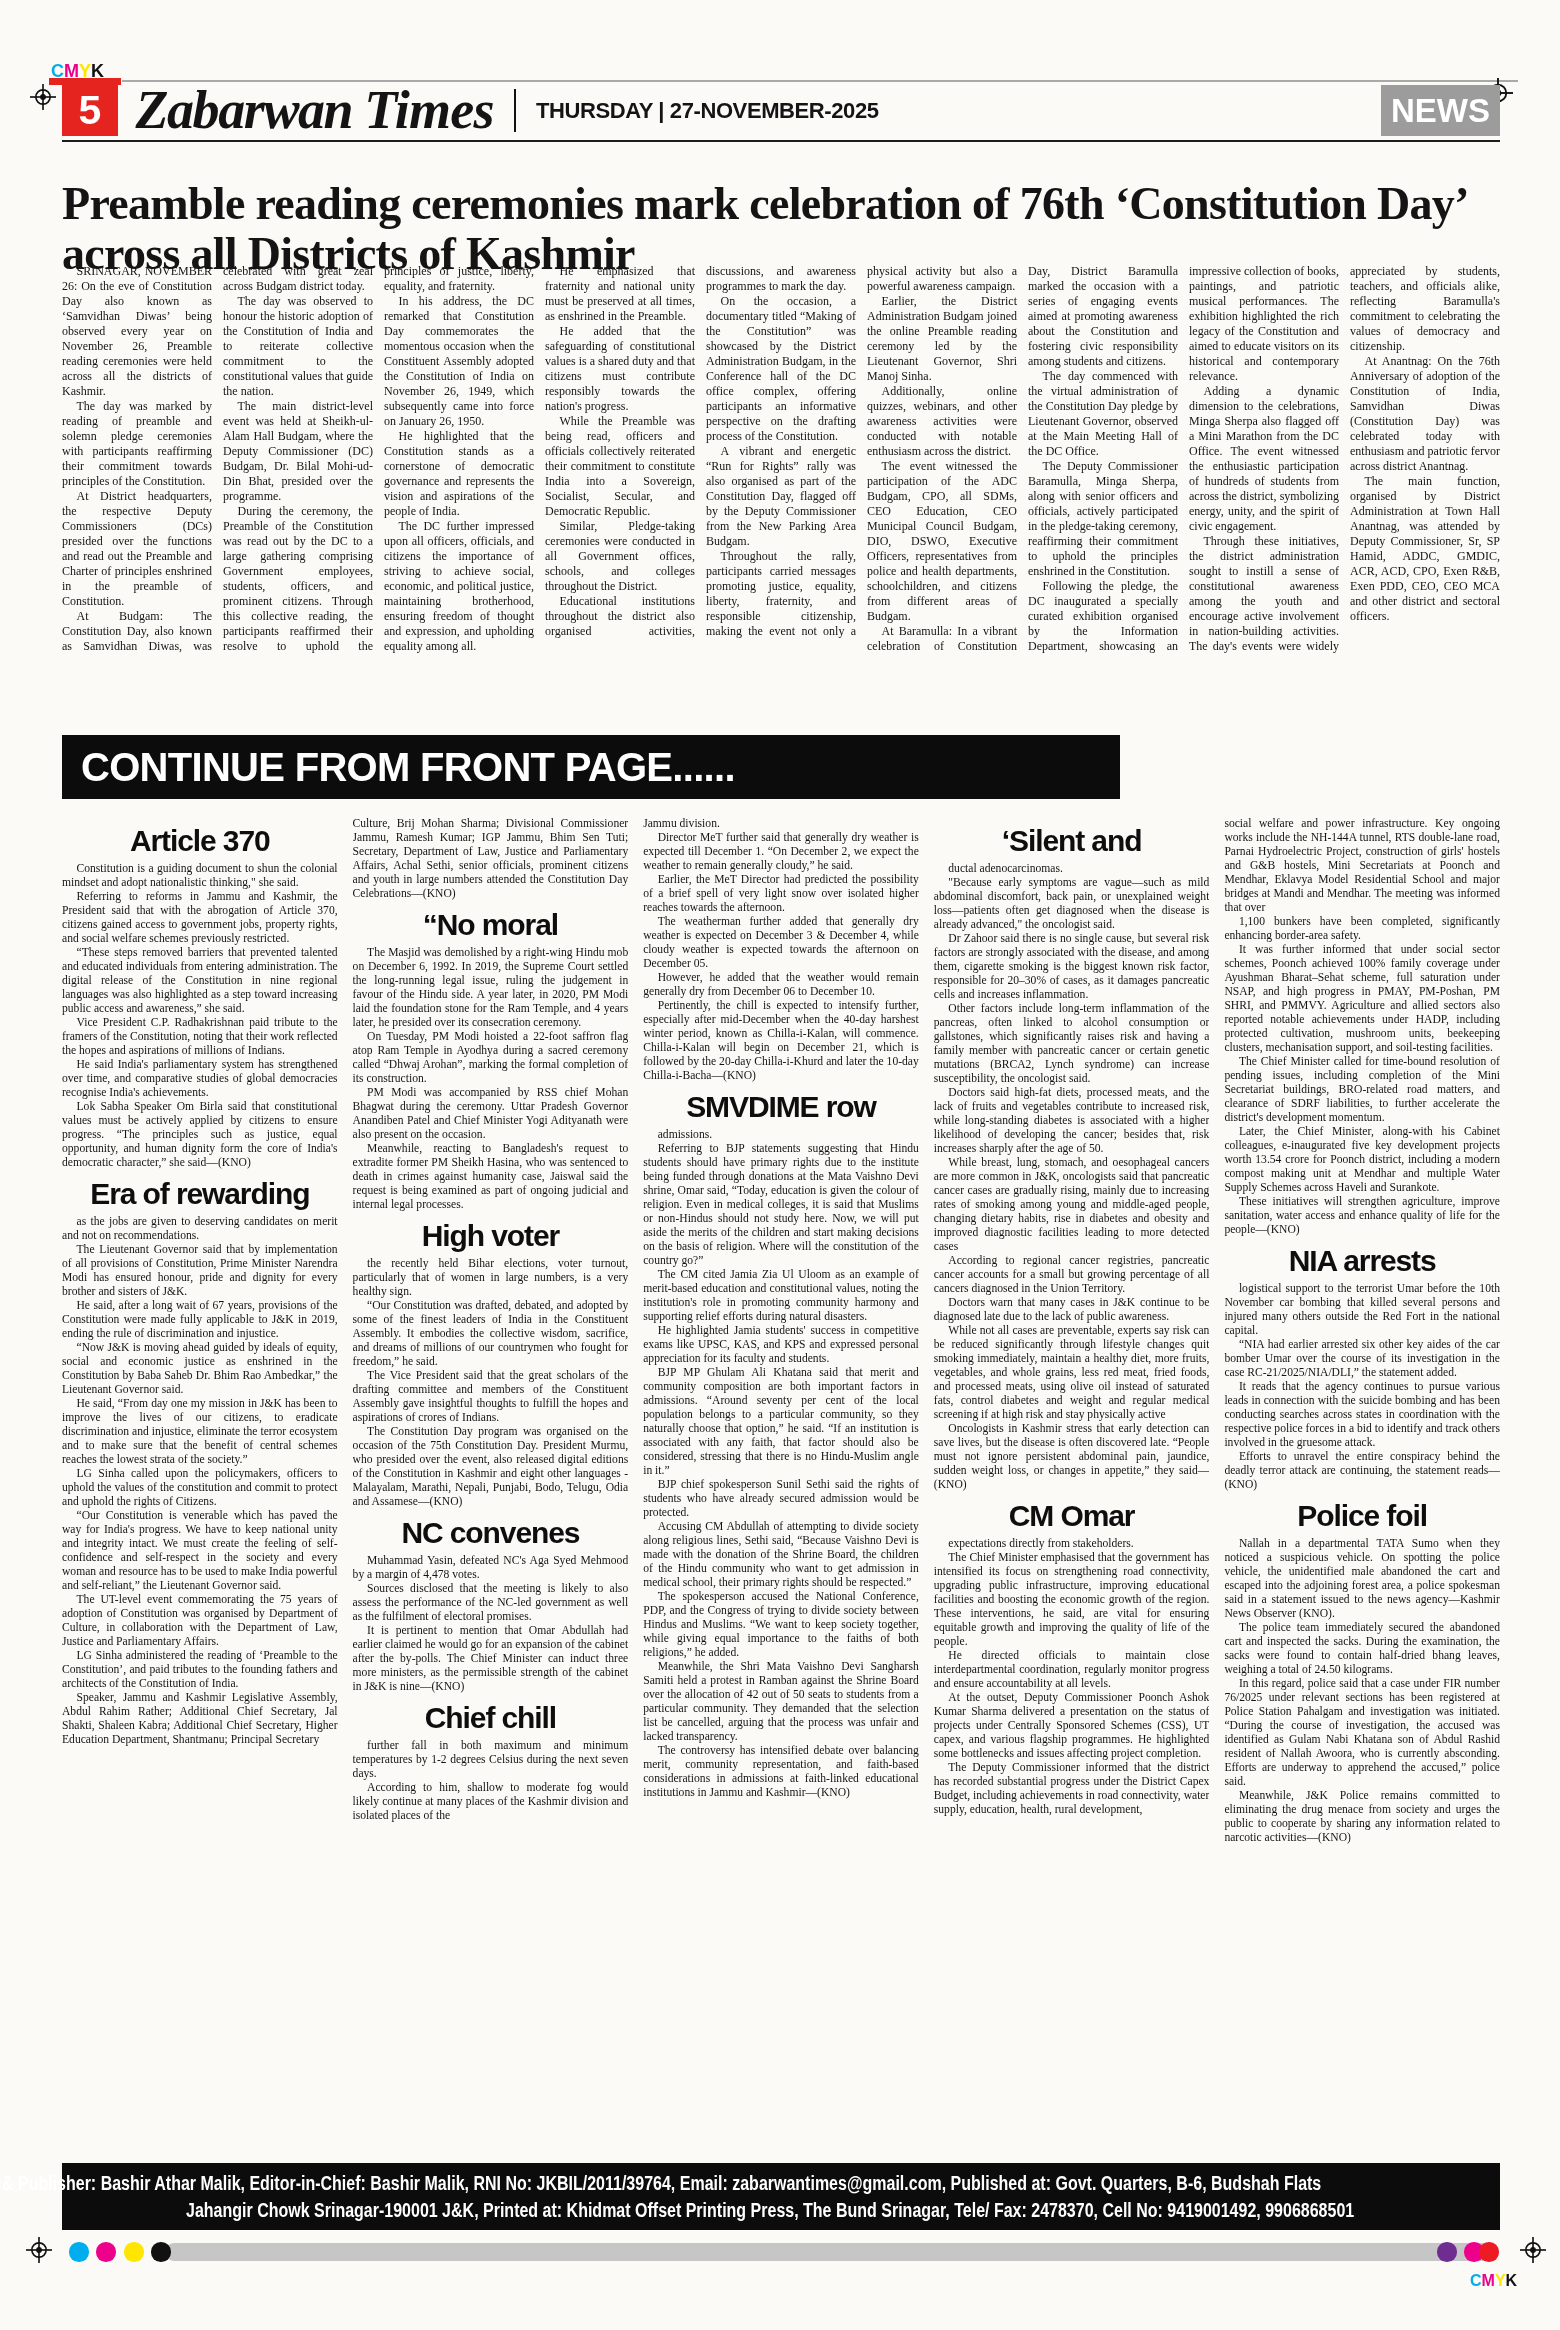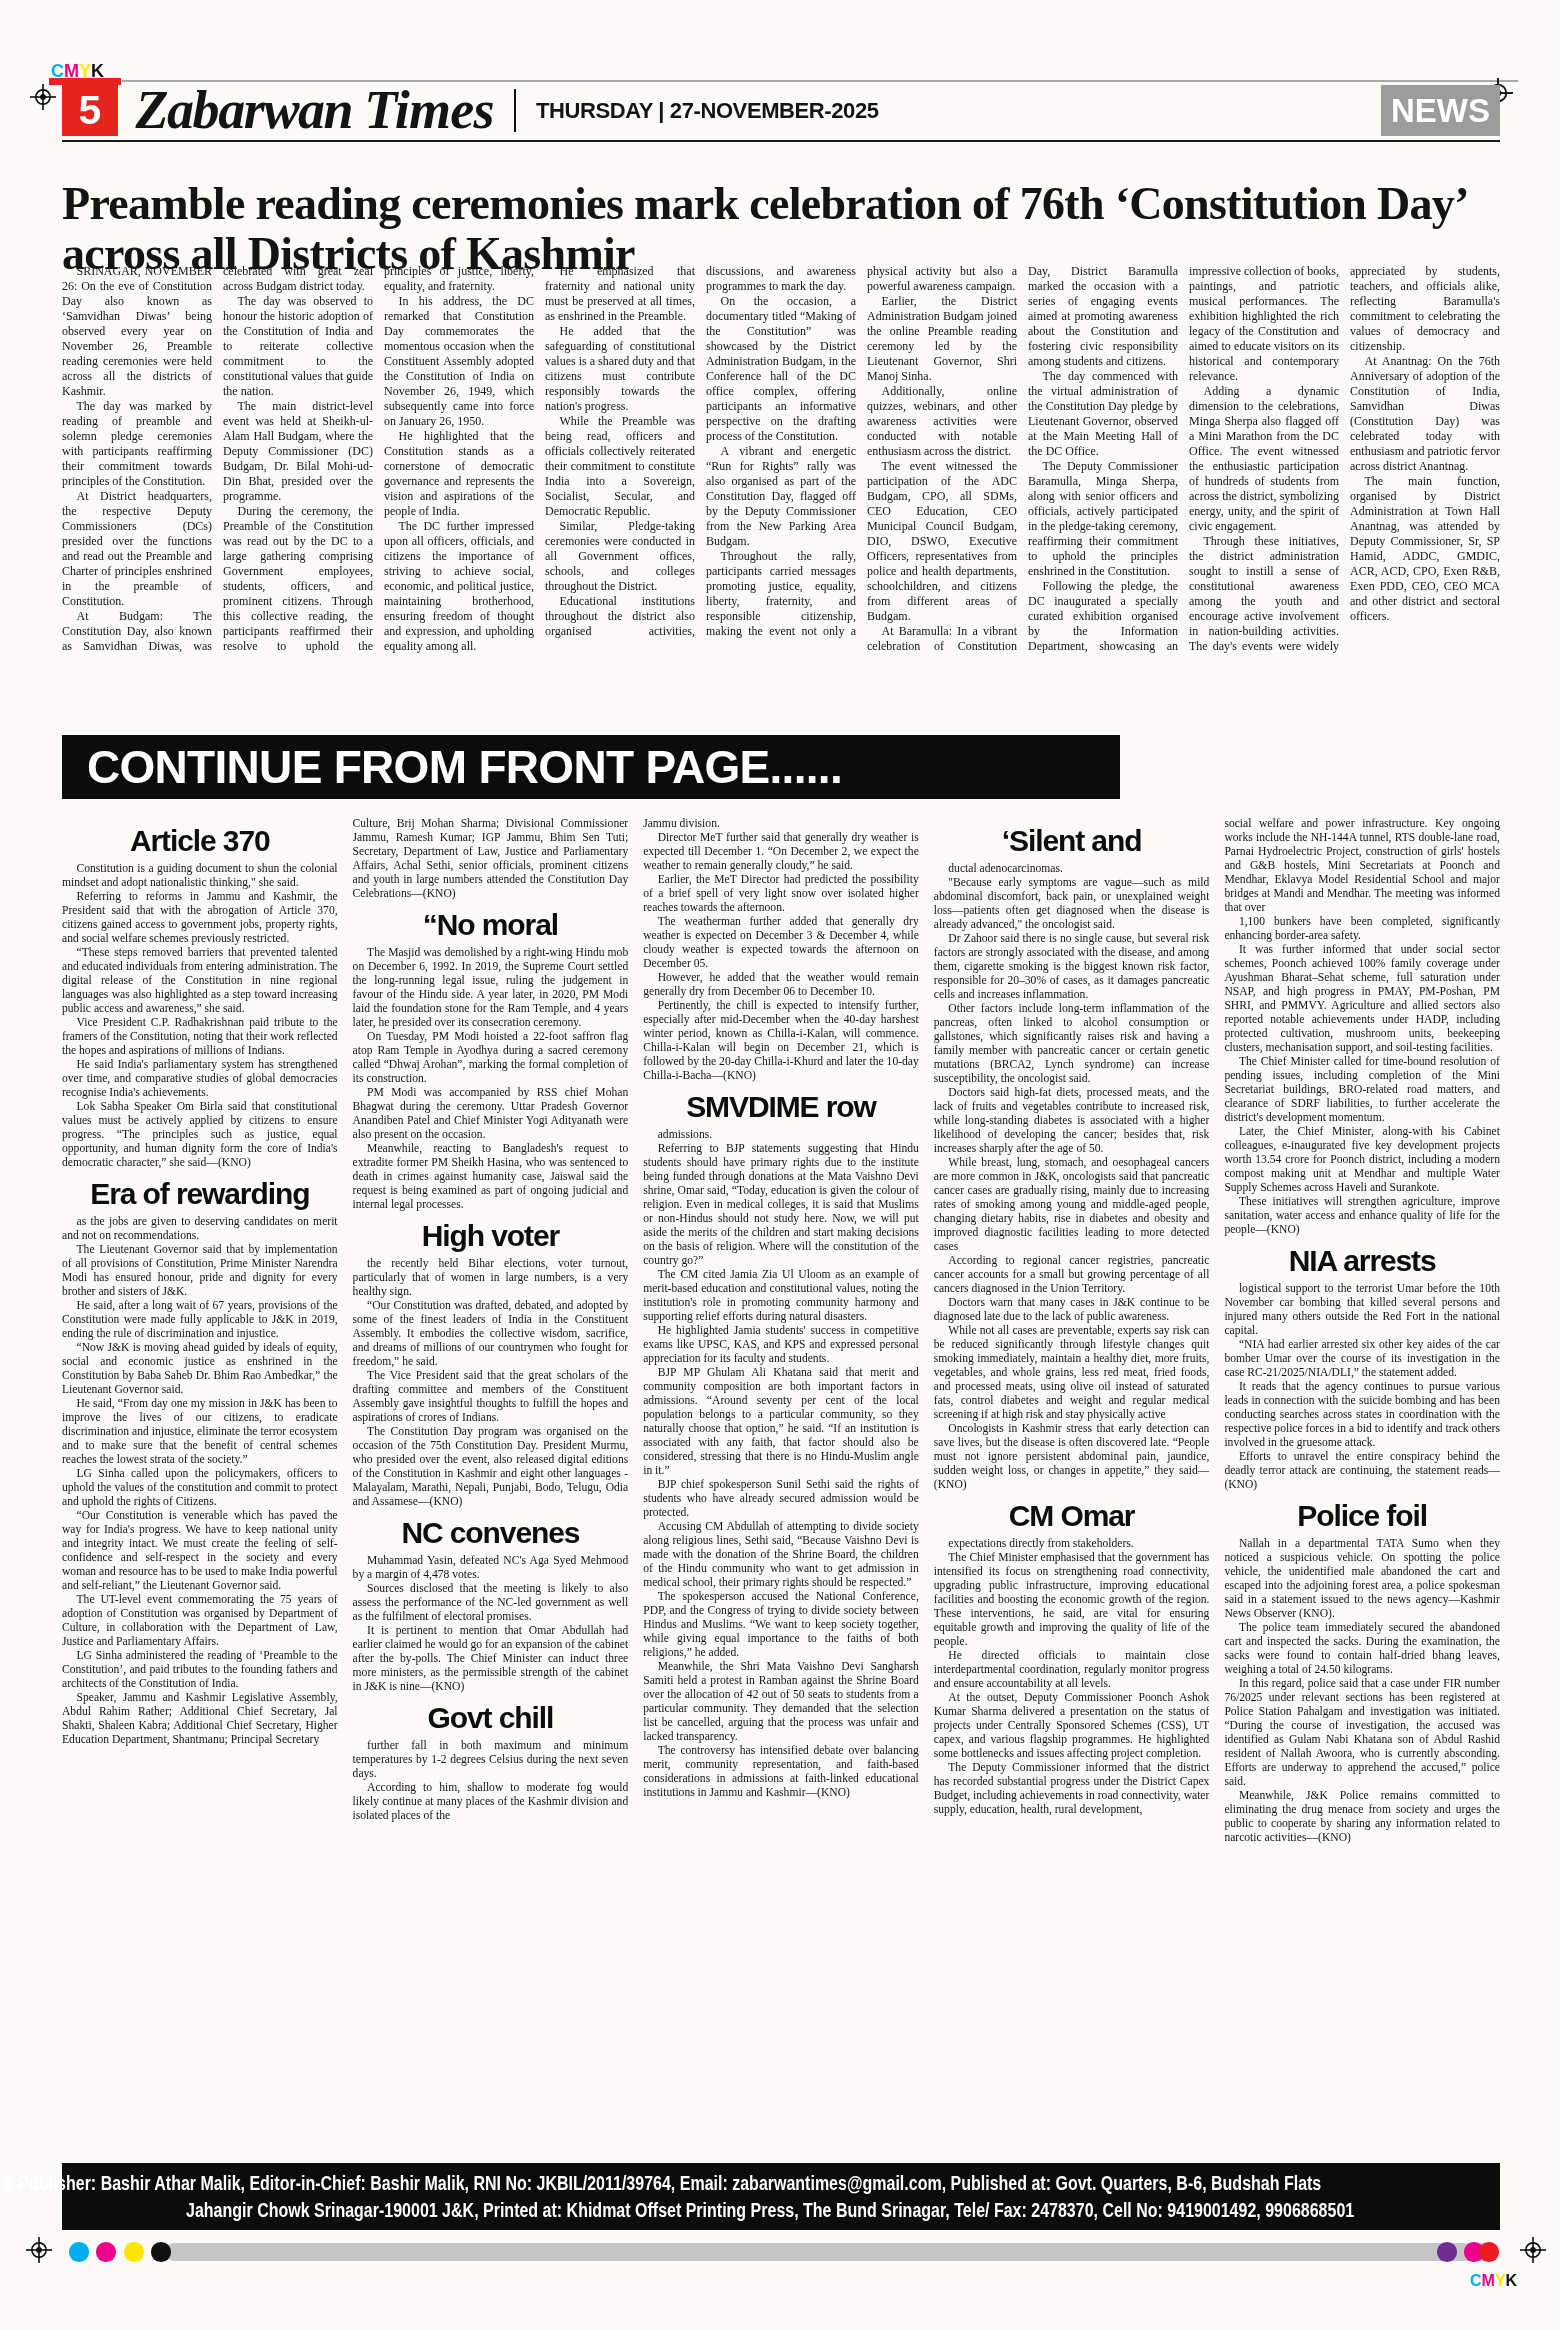--- a/index.html
+++ b/index.html
@@ -35,22 +35,22 @@
 
   
   .story { position:absolute; left:62px; top:264px; width:1438px; height:468px;
            column-count:9; column-gap:11px; font-size:12px; line-height:15px;
            text-align:justify; overflow:hidden; }
   .para { margin:0; text-indent:14.5px; }
   .para.ni { text-indent:0; }
 
   
   .banner { position:absolute; left:62px; top:735px; width:1058px; height:64px; background:#0c0c0c;
-            color:#fff; display:flex; align-items:center; padding-left:25px; box-sizing:border-box;
-            font-family:"Liberation Sans", sans-serif; font-weight:bold; font-size:46px; letter-spacing:-0.7px; }
+            color:#fff; display:flex; align-items:center; padding-left:19px; box-sizing:border-box;
+            font-family:"Liberation Sans", sans-serif; font-weight:bold; font-size:40px; letter-spacing:-0.7px; }
 
   
   .continued { position:absolute; left:62px; top:817px; width:1438px; height:1338px;
                display:flex; gap:15px; overflow:hidden; }
   .ncol { flex:1 1 0; overflow:hidden; font-size:11.6px; line-height:14px; text-align:justify; }
   .sec-head { font-family:"Liberation Sans", sans-serif; font-weight:bold; font-size:30px;
               letter-spacing:-1.1px; text-align:center; margin:8.7px 0 5.8px 0; line-height:1.02; color:#0e0e0e; }
 
   
   .footer-bar { position:absolute; left:62px; top:2163px; width:1438px; height:67px; background:#0c0c0c;
@@ -172,21 +172,21 @@
         <p class="para">Meanwhile, reacting to Bangladesh's request to extradite former PM Sheikh Hasina, who was sentenced to death in crimes against humanity case, Jaiswal said the request is being examined as part of ongoing judicial and internal legal processes.</p>
         <h2 class="sec-head">High voter</h2>
         <p class="para">the recently held Bihar elections, voter turnout, particularly that of women in large numbers, is a very healthy sign.</p>
         <p class="para">“Our Constitution was drafted, debated, and adopted by some of the finest leaders of India in the Constituent Assembly. It embodies the collective wisdom, sacrifice, and dreams of millions of our countrymen who fought for freedom,” he said.</p>
         <p class="para">The Vice President said that the great scholars of the drafting committee and members of the Constituent Assembly gave insightful thoughts to fulfill the hopes and aspirations of crores of Indians.</p>
         <p class="para">The Constitution Day program was organised on the occasion of the 75th Constitution Day. President Murmu, who presided over the event, also released digital editions of the Constitution in Kashmir and eight other languages - Malayalam, Marathi, Nepali, Punjabi, Bodo, Telugu, Odia and Assamese—(KNO)</p>
         <h2 class="sec-head">NC convenes</h2>
         <p class="para">Muhammad Yasin, defeated NC's Aga Syed Mehmood by a margin of 4,478 votes.</p>
         <p class="para">Sources disclosed that the meeting is likely to also assess the performance of the NC-led government as well as the fulfilment of electoral promises.</p>
         <p class="para">It is pertinent to mention that Omar Abdullah had earlier claimed he would go for an expansion of the cabinet after the by-polls. The Chief Minister can induct three more ministers, as the permissible strength of the cabinet in J&amp;K is nine—(KNO)</p>
-        <h2 class="sec-head">Govt chill</h2>
+        <h2 class="sec-head">Chief chill</h2>
         <p class="para">further fall in both maximum and minimum temperatures by 1-2 degrees Celsius during the next seven days.</p>
         <p class="para">According to him, shallow to moderate fog would likely continue at many places of the Kashmir division and isolated places of the</p>
       </div>
       <div class="ncol">
         <p class="para ni">Jammu division.</p>
         <p class="para">Director MeT further said that generally dry weather is expected till December 1. “On December 2, we expect the weather to remain generally cloudy,” he said.</p>
         <p class="para">Earlier, the MeT Director had predicted the possibility of a brief spell of very light snow over isolated higher reaches towards the afternoon.</p>
         <p class="para">The weatherman further added that generally dry weather is expected on December 3 &amp; December 4, while cloudy weather is expected towards the afternoon on December 05.</p>
         <p class="para">However, he added that the weather would remain generally dry from December 06 to December 10.</p>
         <p class="para">Pertinently, the chill is expected to intensify further, especially after mid-December when the 40-day harshest winter period, known as Chilla-i-Kalan, will commence. Chilla-i-Kalan will begin on December 21, which is followed by the 20-day Chilla-i-Khurd and later the 10-day Chilla-i-Bacha—(KNO)</p>

